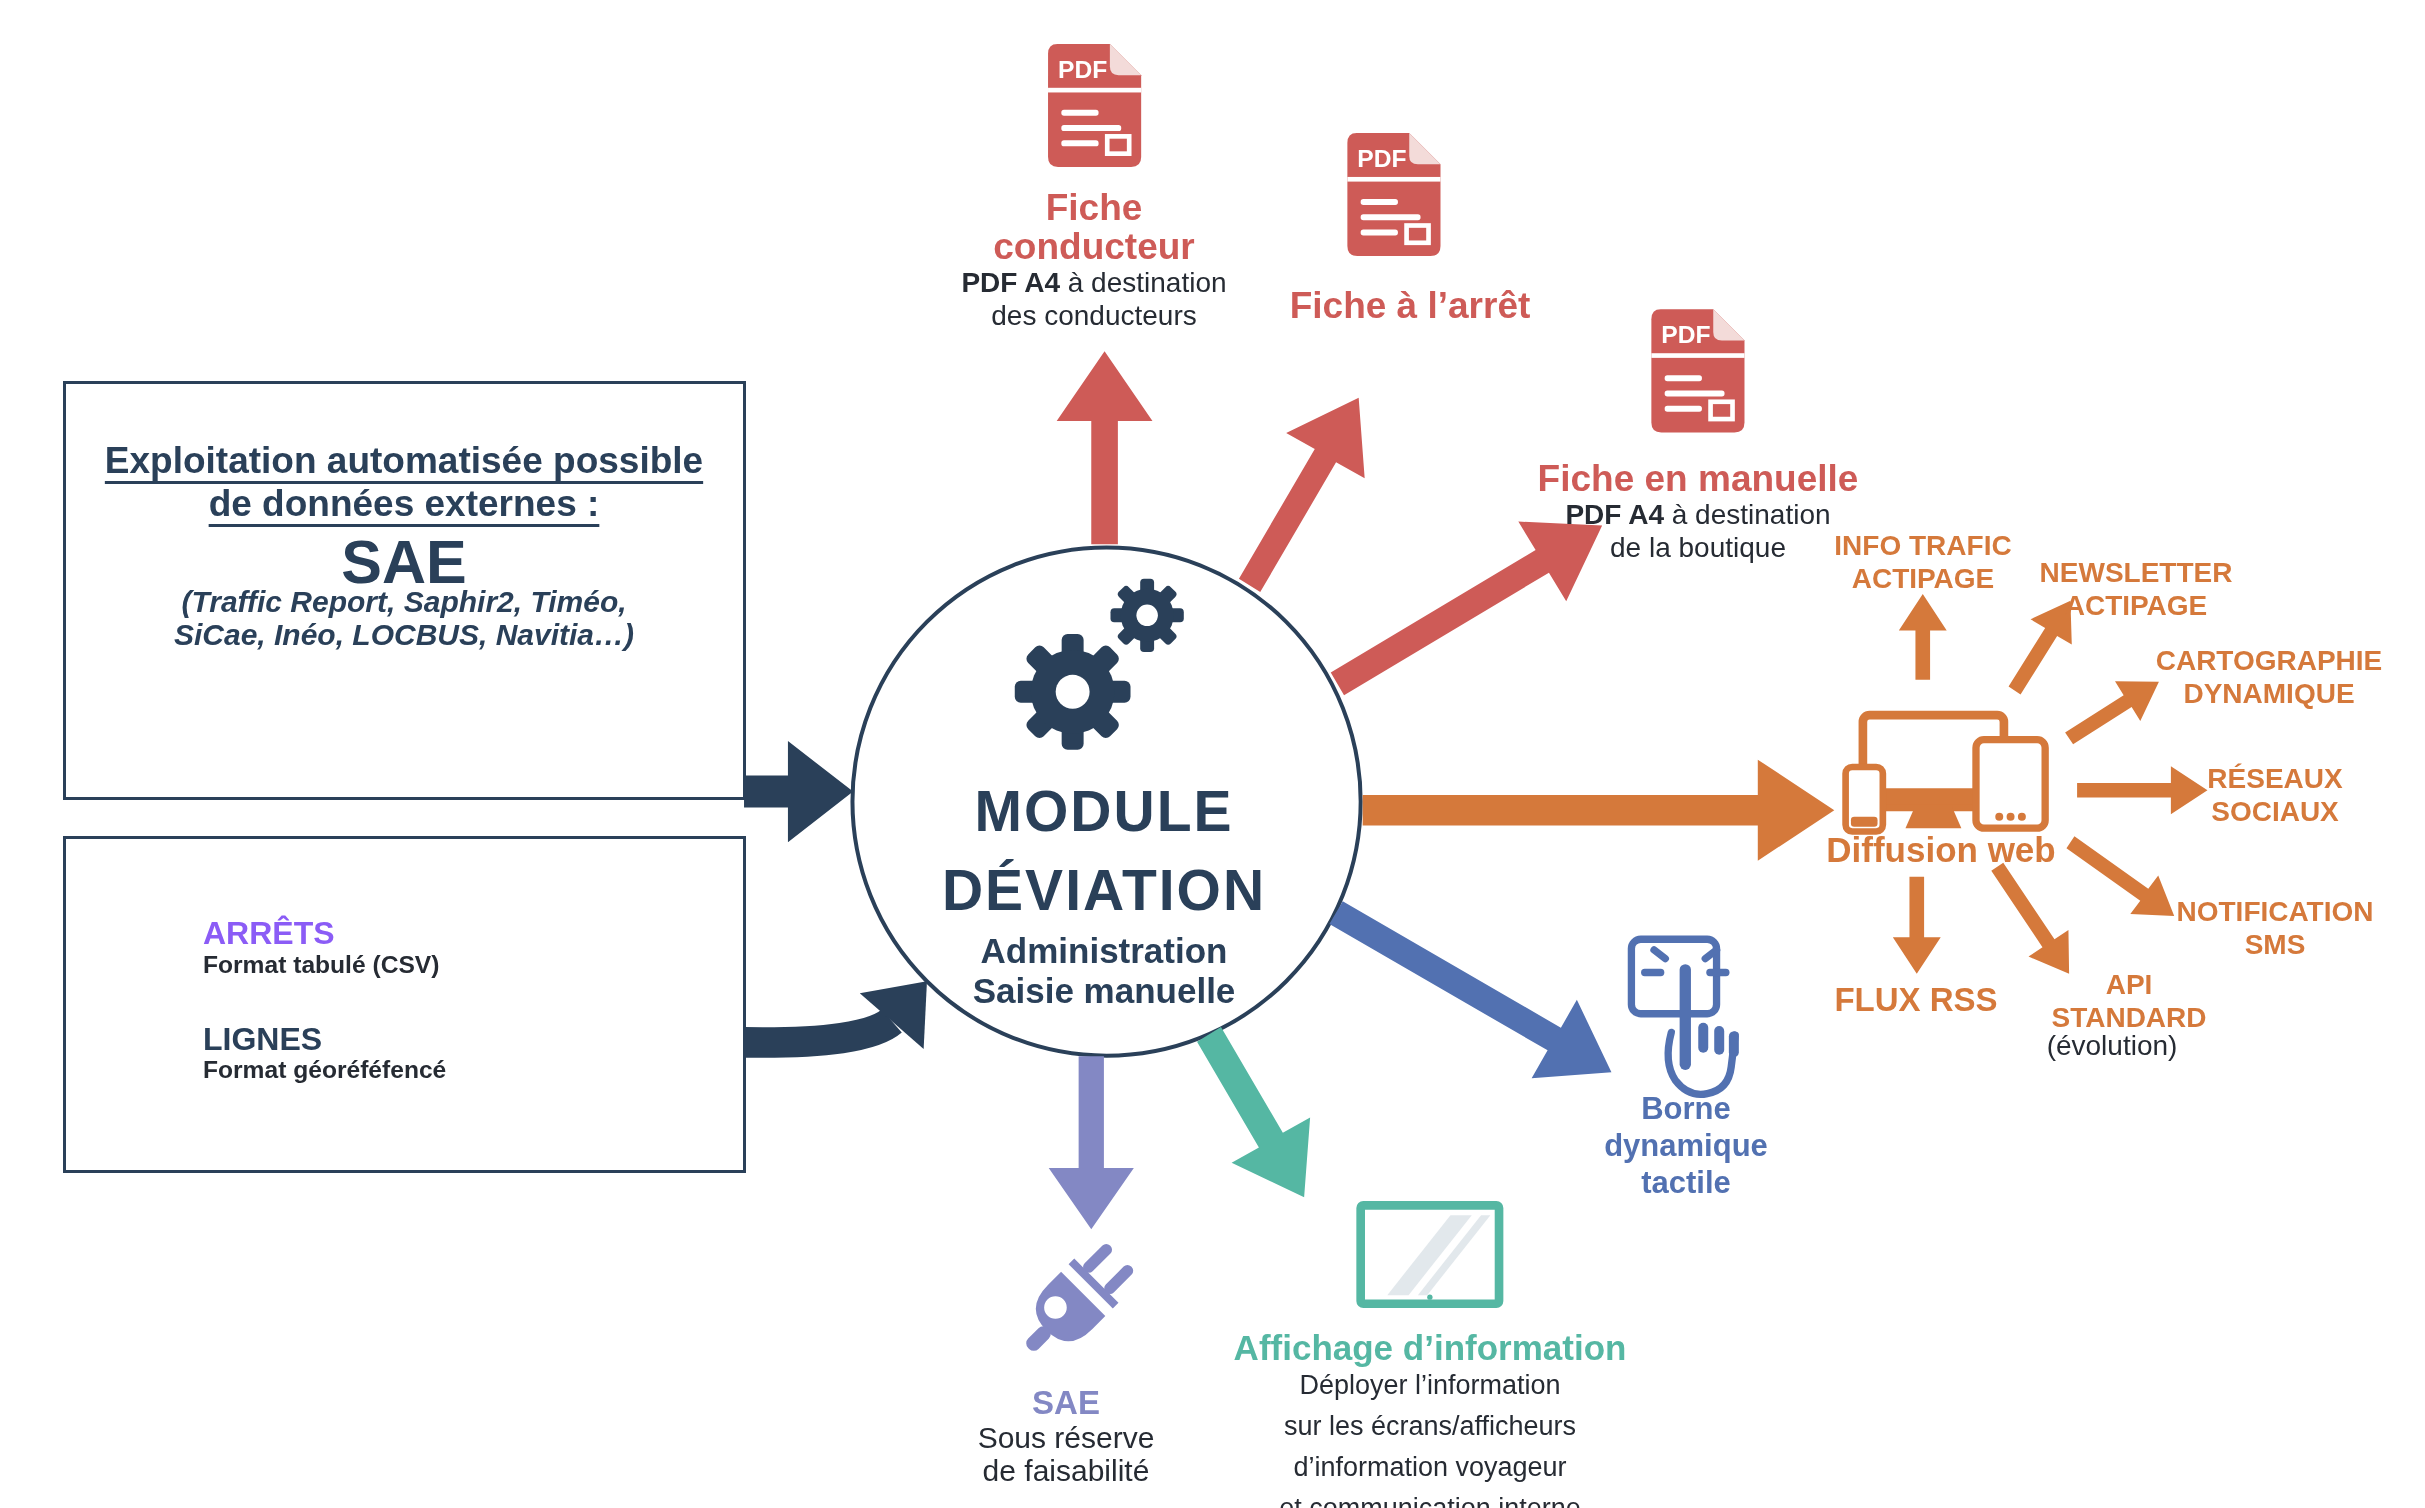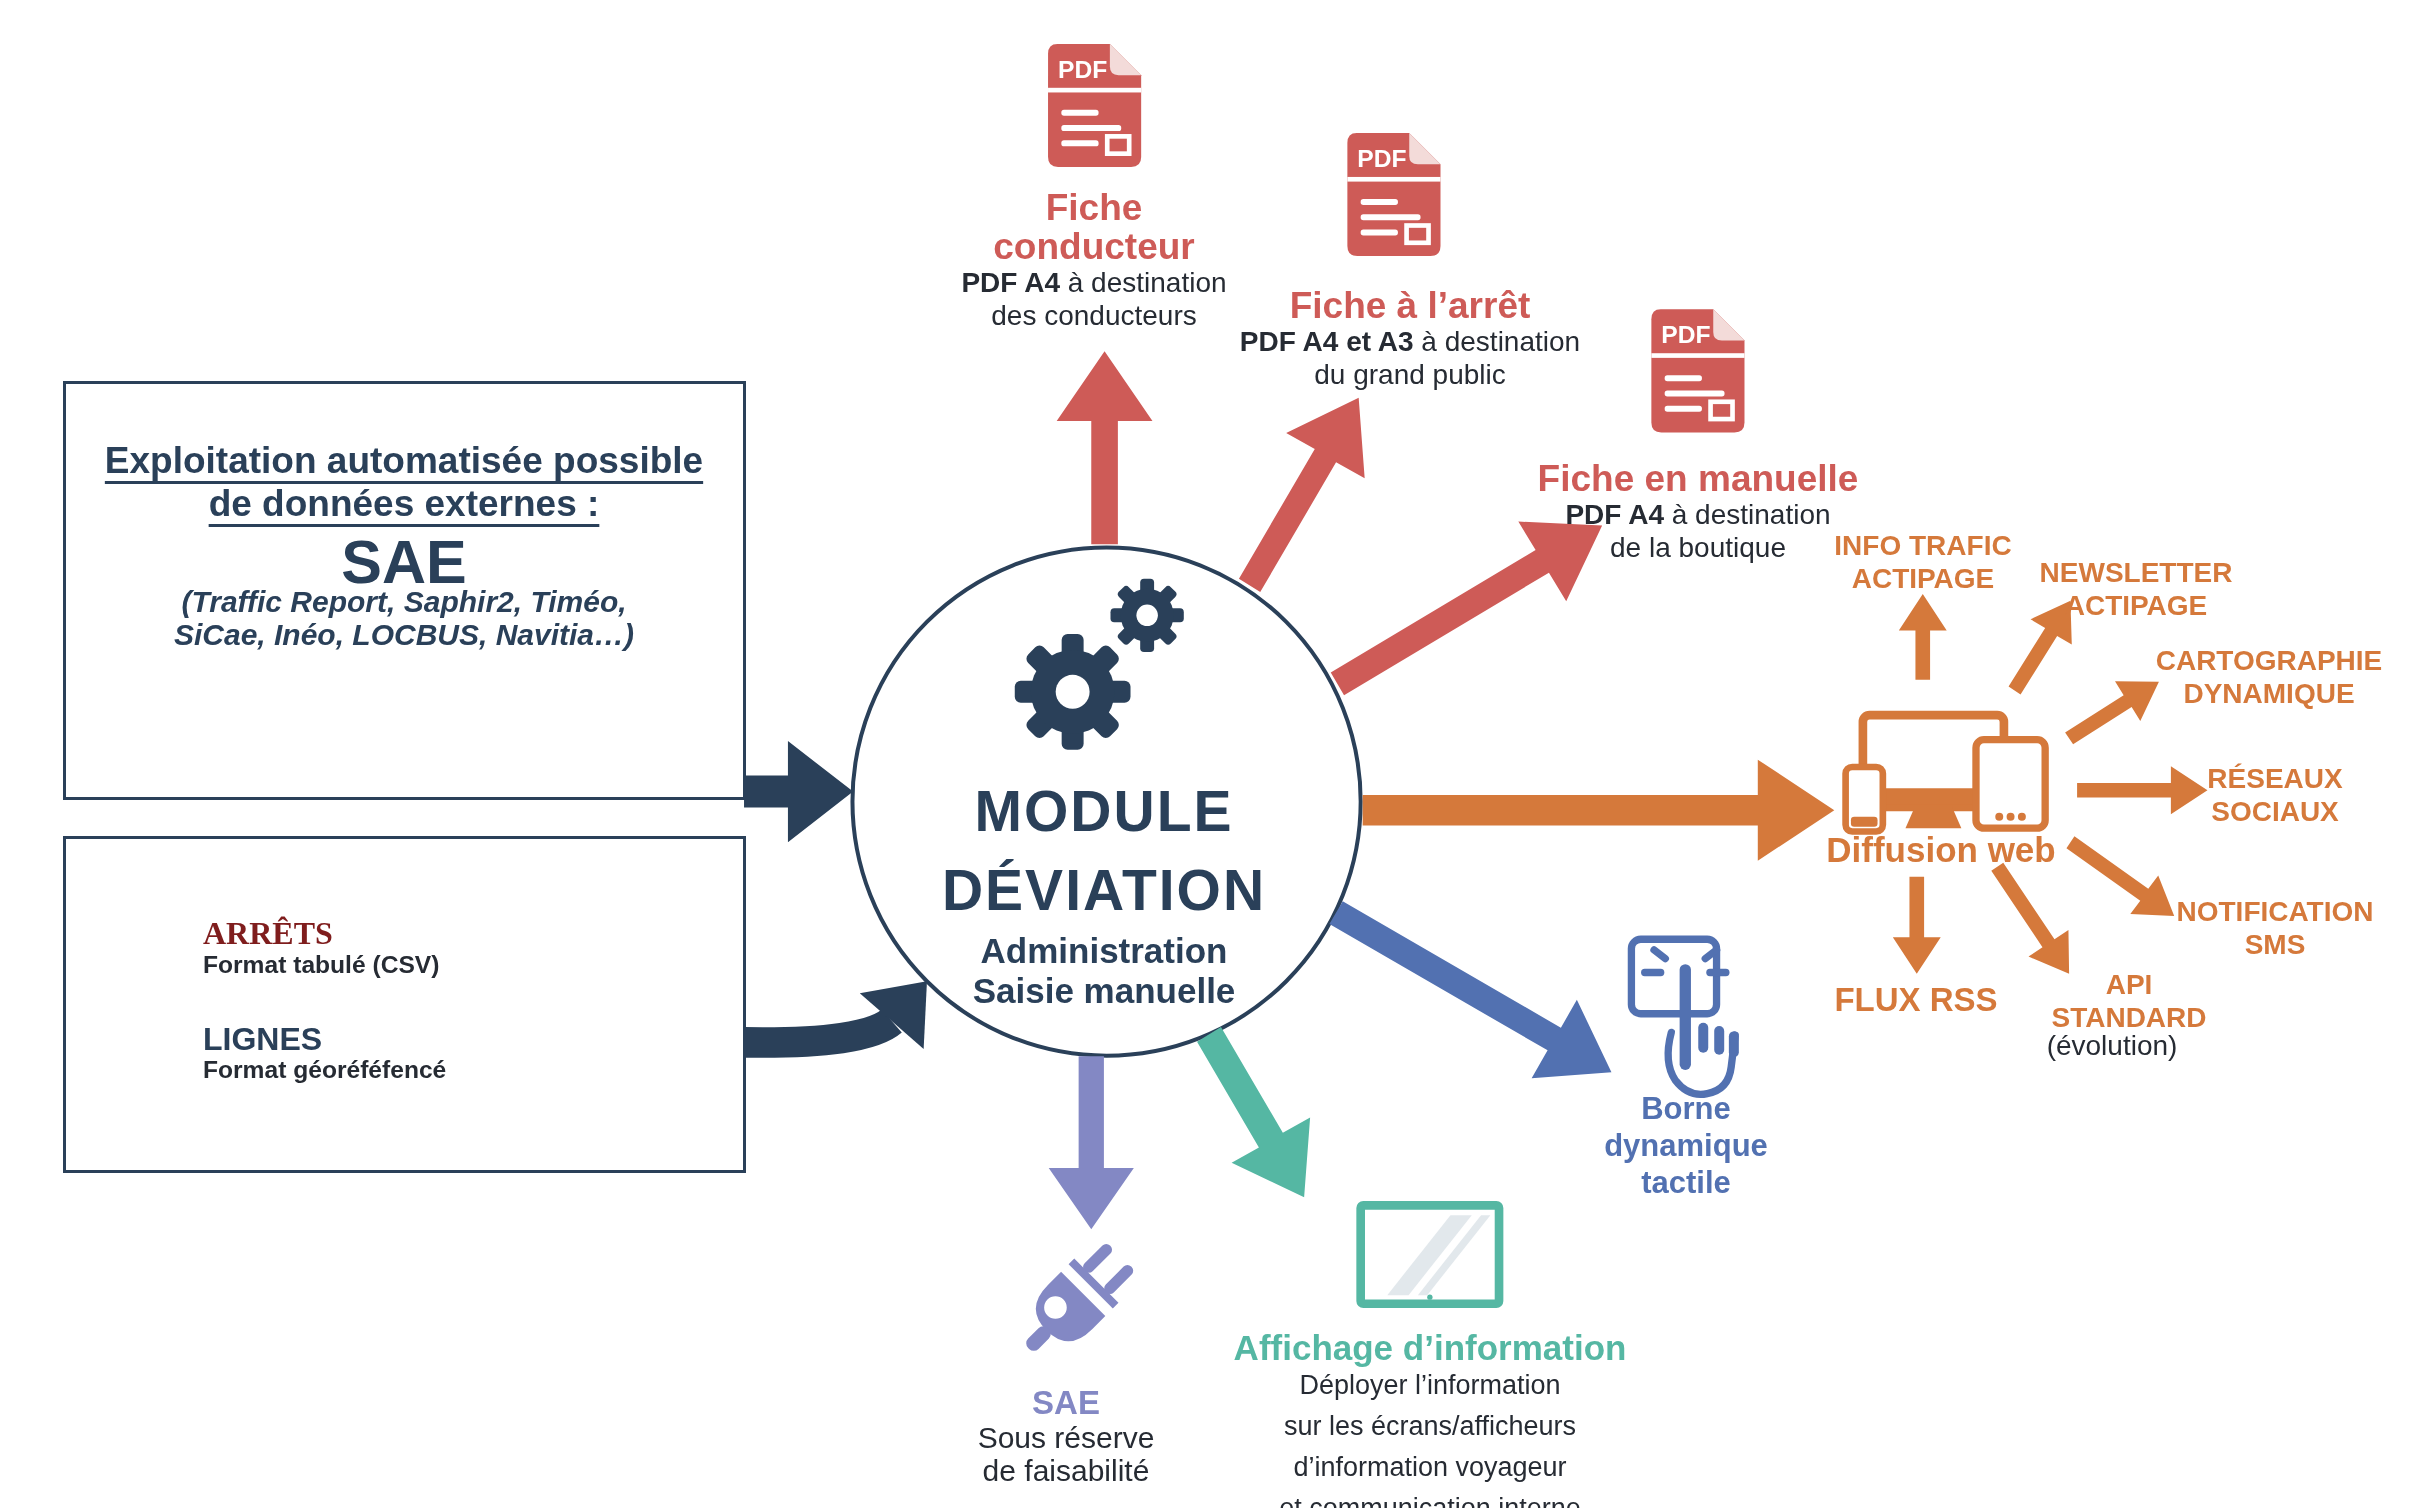--- a/index.html
+++ b/index.html
@@ -4,21 +4,21 @@
 <style>
   html,body{margin:0;padding:0;background:#ffffff;}
   #canvas{position:relative;width:2426px;height:1508px;background:#ffffff;overflow:hidden;
           font-family:"Liberation Sans","DejaVu Sans",sans-serif;}
   #art{position:absolute;left:0;top:0;}
   .t{position:absolute;white-space:pre-line;text-align:center;transform:translateX(-50%);line-height:1.16;}
   .tl{position:absolute;white-space:pre-line;text-align:left;}
   .navy{color:#2a4059;}
   .red{color:#ce5b57;}
   .orange{color:#d5793b;}
-  .green{color:#7f1d1d;font-family:Liberation Serif, serif;}
+  .green{color:#8b5cf6;}
   .blue{color:#5271b1;}
   .purple{color:#8388c4;}
   .teal{color:#55b7a3;}
   .dark{color:#262b33;}
   .b{font-weight:700;}
   .box{position:absolute;background:#fff;border:3.3px solid #2a4059;box-sizing:border-box;}
   .u2{text-decoration:underline;text-decoration-thickness:3.3px;text-underline-offset:8px;}
 </style>
 </head>
 <body>
@@ -164,22 +164,20 @@
 DÉVIATION</div>
   <div class="t red b" style="left:1094px;top:188px;font-size:37px;line-height:39px;">Fiche
 conducteur</div>
 
   <div class="t navy b" style="left:1104px;top:931px;font-size:35px;line-height:40px;">Administration
 Saisie manuelle</div>
   <div class="t dark" style="left:1094px;top:266px;font-size:28px;line-height:33px;"><span class="b">PDF A4</span><span> à destination
 des conducteurs</span></div>
 
   <div class="t red b" style="left:1410px;top:285px;font-size:37px;">Fiche à l’arrêt</div>
-  <div class="t dark" style="left:1410px;top:325px;font-size:28px;line-height:33px;"><span class="b">PDF A4 et A3</span><span> à destination
-du grand public</span></div>
 
   <div class="t red b" style="left:1698px;top:458px;font-size:37px;">Fiche en manuelle</div>
   <div class="t dark" style="left:1698px;top:498px;font-size:28px;line-height:33px;"><span class="b">PDF A4</span><span> à destination
 de la boutique</span></div>
 
   <div class="t orange b" style="left:1941px;top:830px;font-size:35px;">Diffusion web</div>
   <div class="t orange b" style="left:1923px;top:529px;font-size:28px;line-height:33px;">INFO TRAFIC
 ACTIPAGE</div>
   <div class="t orange b" style="left:2136px;top:556px;font-size:28px;line-height:33px;">NEWSLETTER
 ACTIPAGE</div>

